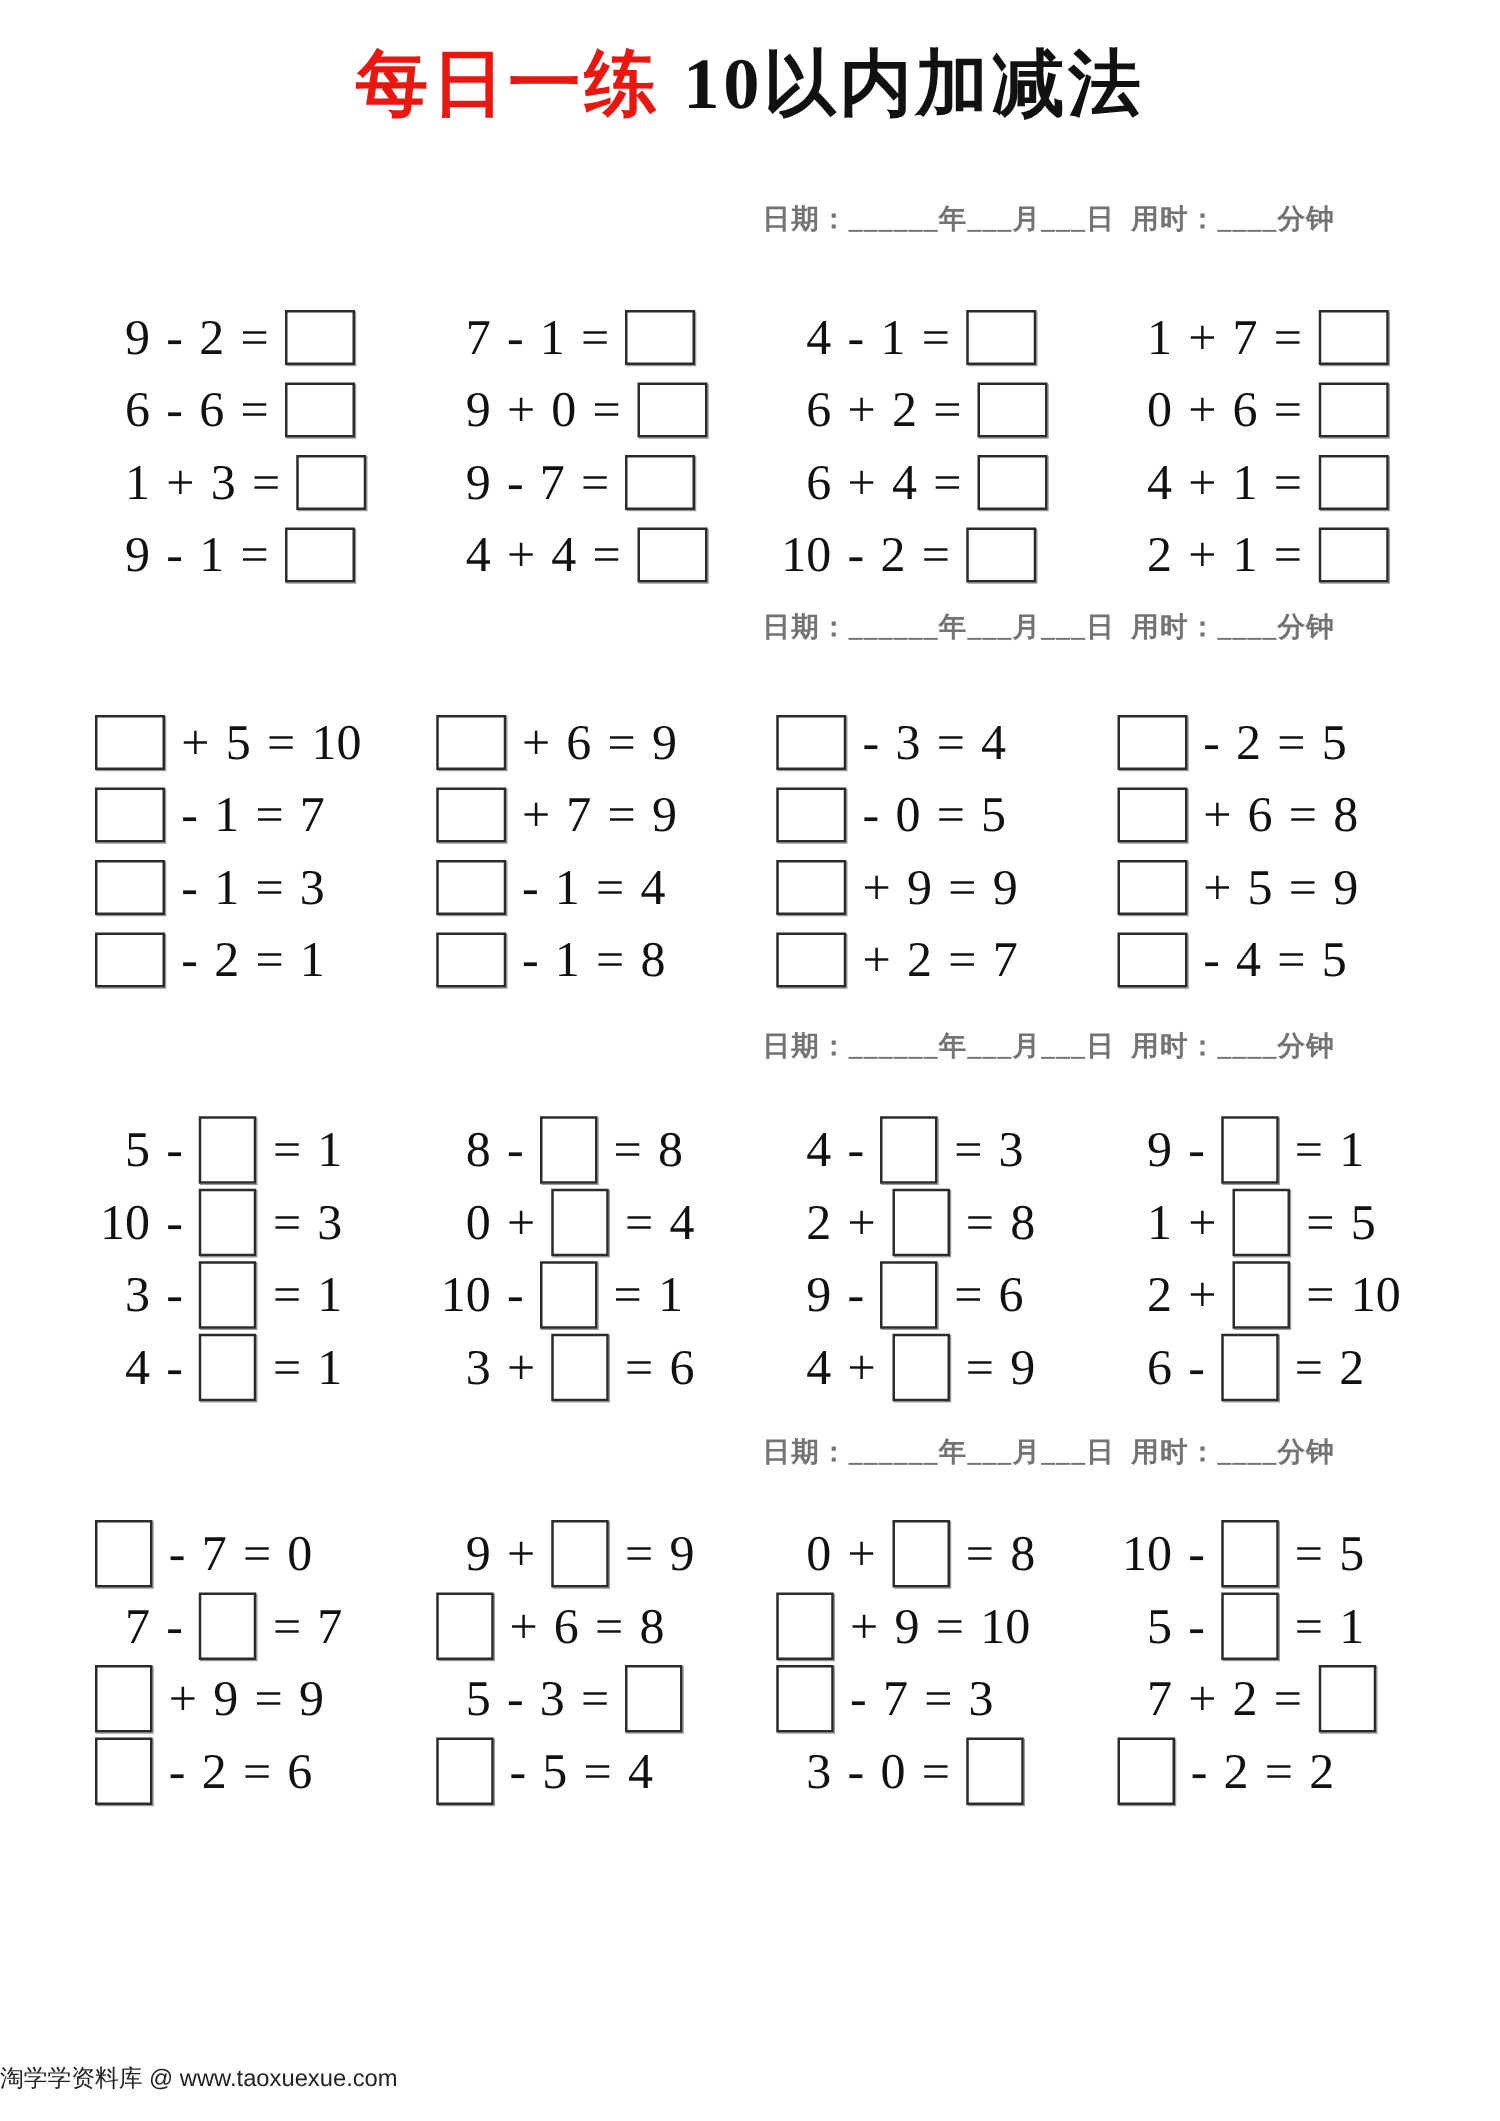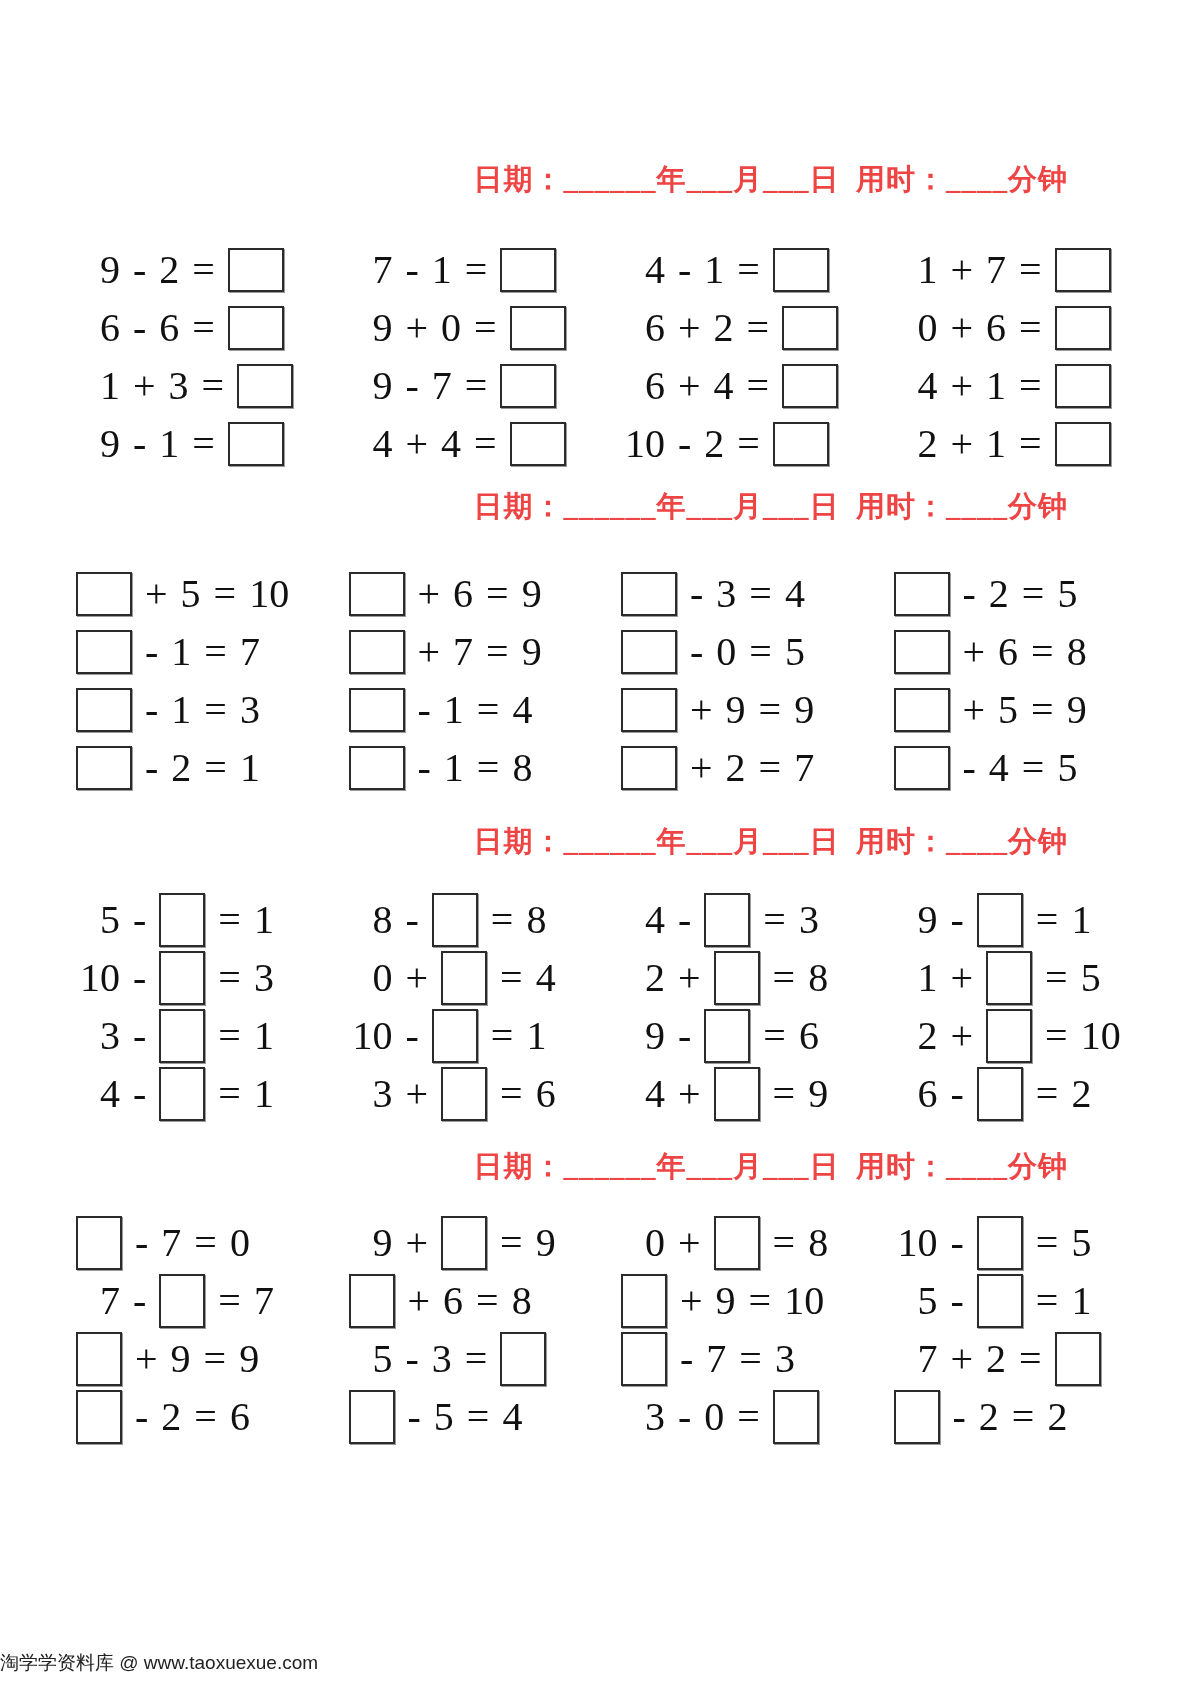--- a/index.html
+++ b/index.html
@@ -20,23 +20,23 @@
     text-align: center;
     font-size: 58px;
     font-weight: bold;
     letter-spacing: 3px;
     white-space: nowrap;
   }
   .title .red { margin-right: 18px; }
   .date-line {
     position: absolute;
     right: 132px;
-    font-size: 29px;
+    font-size: 22px;
     letter-spacing: 1px;
-    color: #ef4444;
+    color: #737373;
     white-space: pre;
     font-weight: bold;
   }
   .grid {
     position: absolute;
     left: 58px;
     width: 1090px;
     display: grid;
     grid-template-columns: repeat(4, 1fr);
     grid-auto-rows: 58px;
@@ -66,20 +66,23 @@
     width: 100%;
     font-family: "Liberation Sans", sans-serif;
     font-size: 19px;
     color: #222222;
   }
 </style>
 </head>
 <body>
 
 <div class="page">
+  <div class="title">
+    <span class="red" style="color: rgb(232, 23, 15);">每日一练</span><span class="black">10以内加减法</span>
+  </div>
 
   <div id="sections">
       <div class="date-line" style="top: 160px;">日期：______年___月___日  用时：____分钟</div>
       <div class="grid" style="top: 241px;">
         <div class="problem">
           <span class="lead num">9</span>
           <span class="op">-</span>
           <span class="num">2</span>
           <span class="op">=</span>
           <span class="abox wide"></span>

